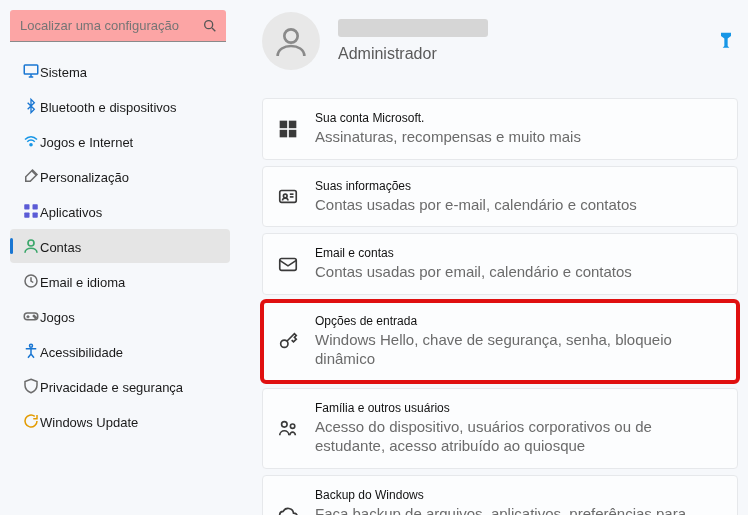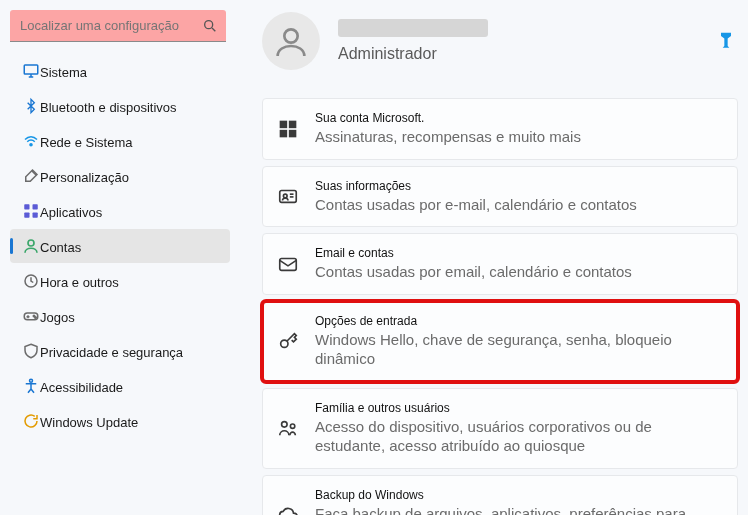--- a/index.html
+++ b/index.html
@@ -140,21 +140,21 @@
         <span>Bluetooth e dispositivos</span>
       </li>
       <li class="nav-item">
         <span class="nav-icon">
             <svg width="18" height="18" viewBox="0 0 24 24" fill="none" stroke="#1796e6" stroke-width="2">
               <path d="M4 10c5-5 11-5 16 0"></path>
               <path d="M7 13c3-3 7-3 10 0"></path>
               <circle cx="12" cy="17" r="1.4" fill="#1796e6"></circle>
             </svg>
           </span>
-        <span>Rede e Sistema</span>
+        <span>Jogos e Internet</span>
       </li>
       <li class="nav-item">
         <span class="nav-icon">
             <svg width="18" height="18" viewBox="0 0 24 24" fill="none" stroke="#6b6b6b" stroke-width="2">
               <path d="M14 4l6 6-9 9H5v-6z"></path>
               <path d="M13 5l6 6"></path>
             </svg>
           </span>
         <span>Personalização</span>
       </li>
@@ -178,50 +178,50 @@
           </span>
         <span>Contas</span>
       </li>
       <li class="nav-item">
         <span class="nav-icon">
             <svg width="18" height="18" viewBox="0 0 24 24" fill="none" stroke="#6b6b6b" stroke-width="2">
               <circle cx="12" cy="12" r="8"></circle>
               <path d="M12 7v5l3 2"></path>
             </svg>
           </span>
-        <span>Hora e outros</span>
+        <span>Email e idioma</span>
       </li>
       <li class="nav-item">
         <span class="nav-icon">
             <svg width="18" height="18" viewBox="0 0 24 24" fill="none" stroke="#6b6b6b" stroke-width="2">
               <rect x="3" y="8" width="18" height="9" rx="4"></rect>
               <line x1="8" y1="11" x2="8" y2="15"></line>
               <line x1="6" y1="13" x2="10" y2="13"></line>
               <circle cx="16" cy="12" r="1" fill="#6b6b6b"></circle>
               <circle cx="18" cy="14" r="1" fill="#6b6b6b"></circle>
             </svg>
           </span>
         <span>Jogos</span>
       </li>
       <li class="nav-item">
         <span class="nav-icon">
-            <svg width="18" height="18" viewBox="0 0 24 24" fill="none" stroke="#6b6b6b" stroke-width="2">
-              <path d="M12 3l8 3v5c0 5-3 8-8 10-5-2-8-5-8-10V6z"></path>
-            </svg>
-          </span>
-        <span>Privacidade e segurança</span>
-      </li>
-      <li class="nav-item">
-        <span class="nav-icon">
             <svg width="18" height="18" viewBox="0 0 24 24" fill="none" stroke="#1976d2" stroke-width="2">
               <circle cx="12" cy="5" r="2"></circle>
               <path d="M5 9h14M12 9v7m-4 5l4-5 4 5"></path>
             </svg>
           </span>
         <span>Acessibilidade</span>
+      </li>
+      <li class="nav-item">
+        <span class="nav-icon">
+            <svg width="18" height="18" viewBox="0 0 24 24" fill="none" stroke="#6b6b6b" stroke-width="2">
+              <path d="M12 3l8 3v5c0 5-3 8-8 10-5-2-8-5-8-10V6z"></path>
+            </svg>
+          </span>
+        <span>Privacidade e segurança</span>
       </li>
       <li class="nav-item">
         <span class="nav-icon">
             <svg width="18" height="18" viewBox="0 0 24 24" fill="none" stroke="#e39b00" stroke-width="2">
               <path d="M20 12a8 8 0 1 1-3-6.2"></path>
               <path d="M20 4v5h-5"></path>
             </svg>
           </span>
         <span>Windows Update</span>
       </li>

